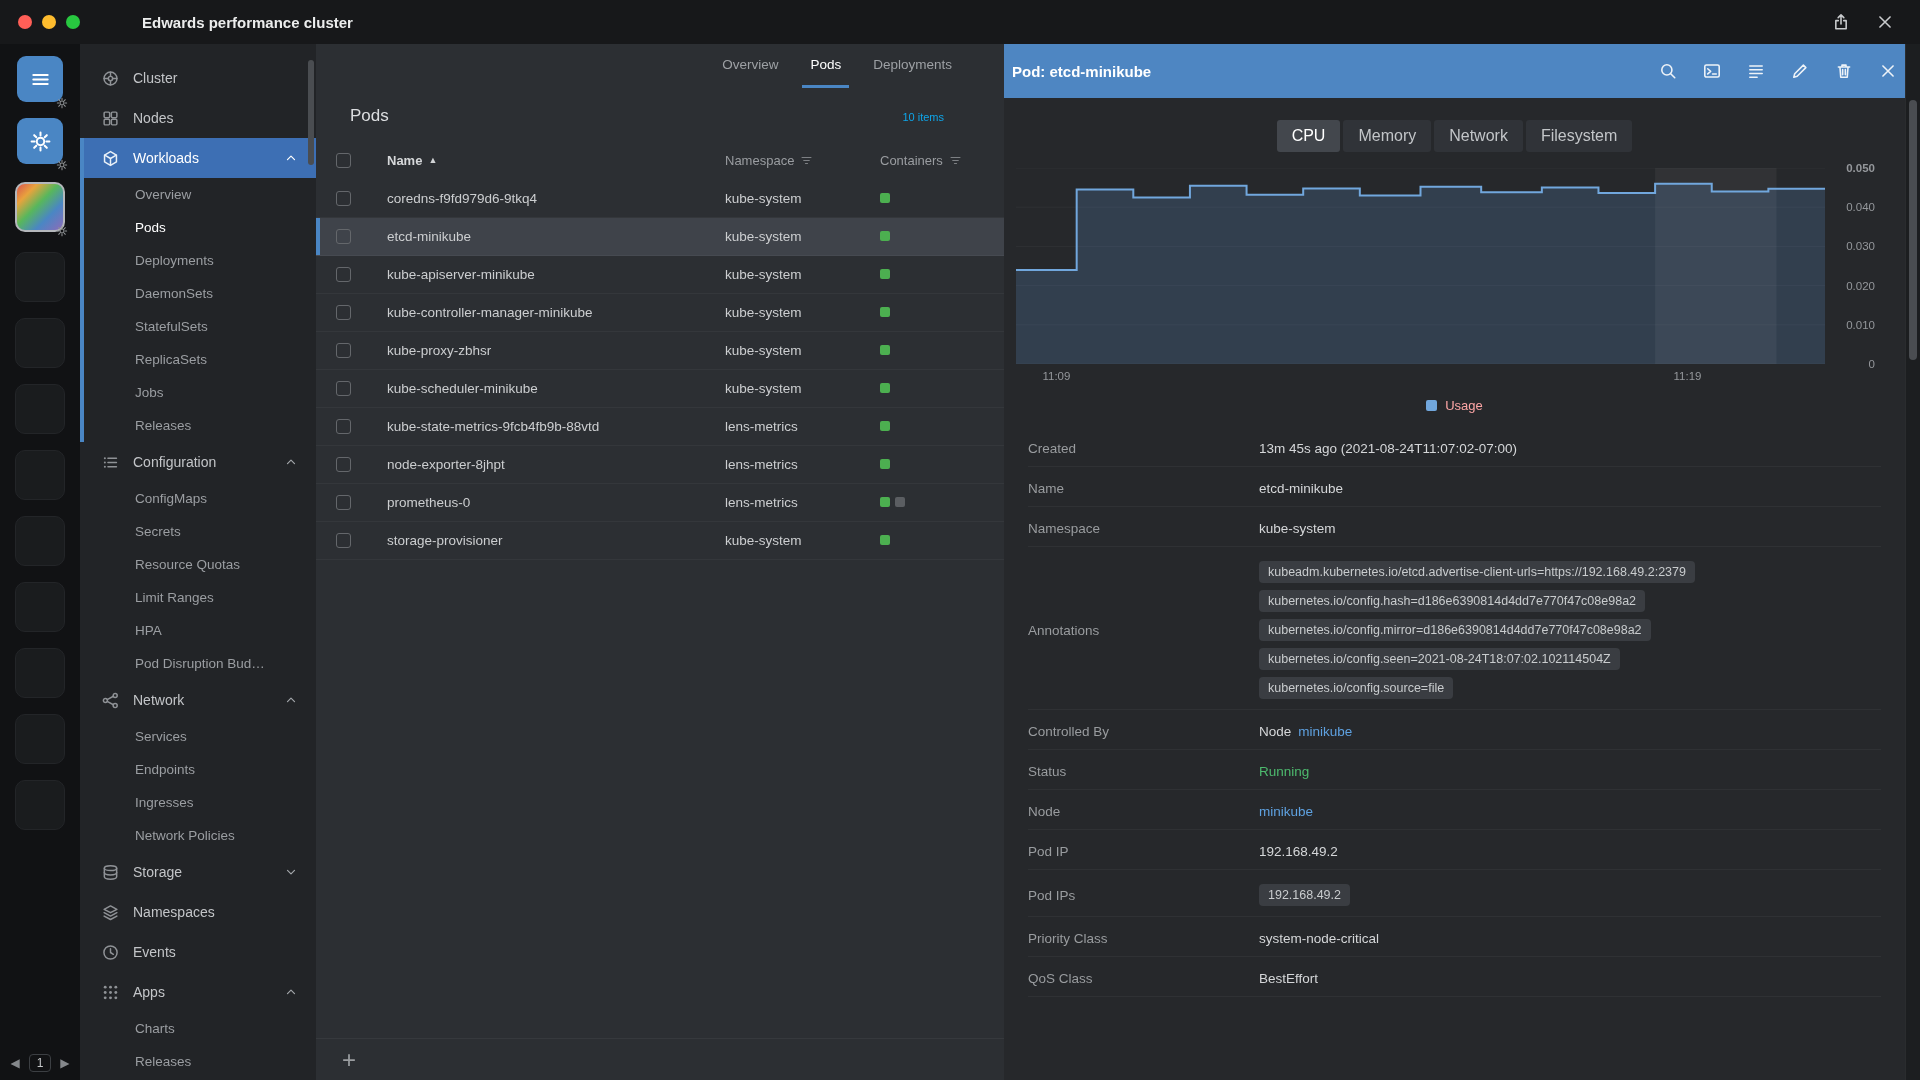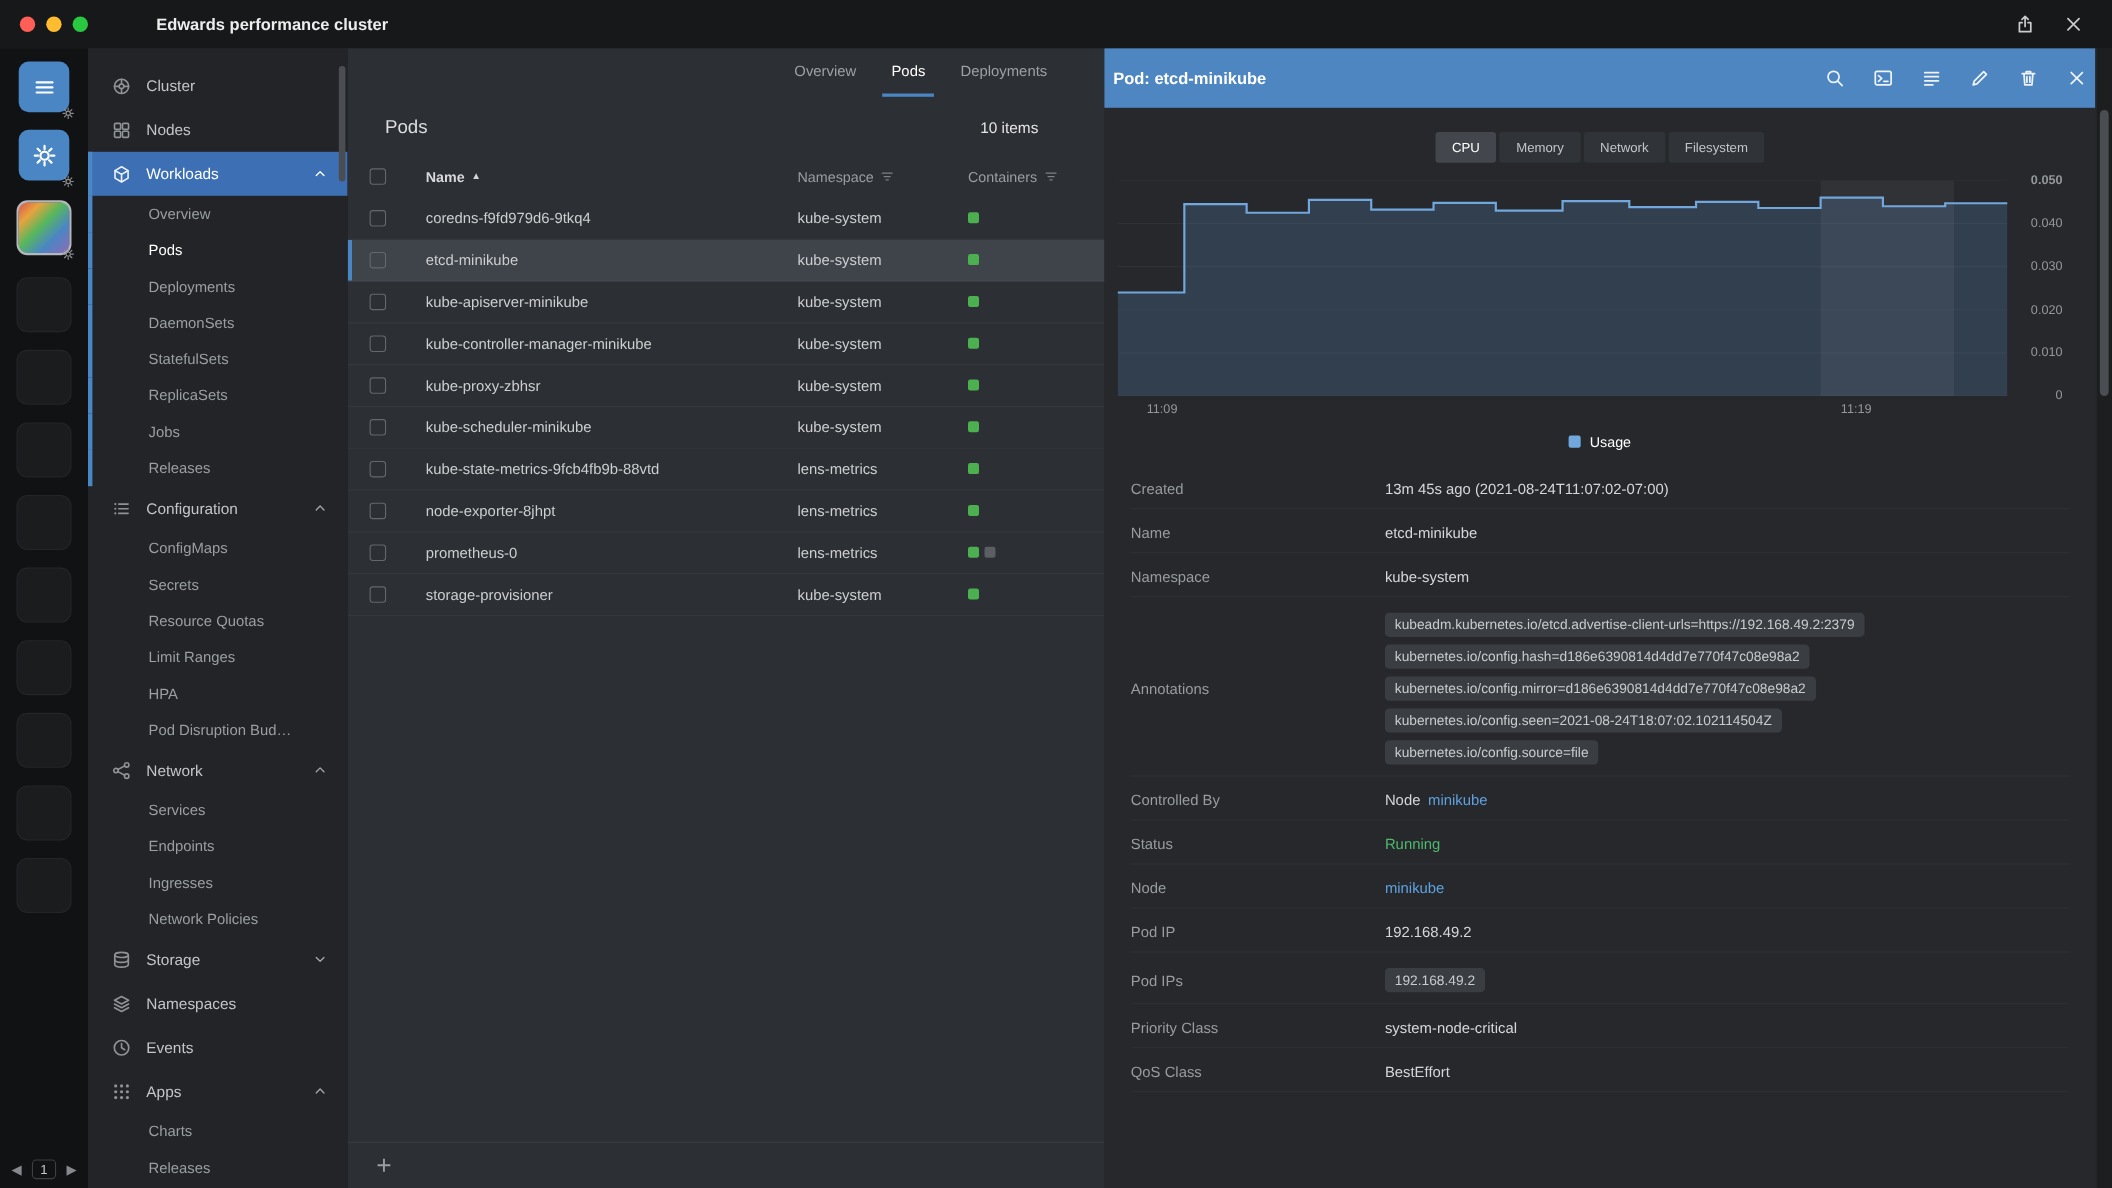--- a/index.html
+++ b/index.html
@@ -54,21 +54,21 @@
   .sidebar-scroll{position:absolute;right:2px;top:16px;width:6px;height:105px;background:#4a4d51;border-radius:3px}
 
   
   .main{width:688px;flex:0 0 688px;background:#2c2f33;display:flex;flex-direction:column;min-height:0}
   .main-tabs{height:44px;display:flex;align-items:stretch;justify-content:flex-end;padding-right:44px;gap:16px}
   .tab{display:flex;align-items:center;padding:0 8px;font-size:13.5px;color:#9da0a4;
     border-bottom:3px solid transparent;cursor:pointer}
   .tab.active{color:#fff;border-bottom-color:#4a86c4}
   .list-head{display:flex;align-items:baseline;padding:18px 60px 14px 34px}
   .list-title{font-size:17px;color:#dcdee0}
-  .list-count{margin-left:auto;font-size:14px;color:#e5e5e5}
+  .list-count{margin-left:auto;font-size:11px;color:#0ea5e9}
   .trow{display:grid;grid-template-columns:51px 338px 155px 1fr;align-items:center;padding-left:20px}
   .thead{height:40px;font-size:13px;color:#9a9da1}
   .thead .hname{color:#d6d8da;font-weight:bold}
   .hcell{display:flex;align-items:center;gap:6px}
   .sort{font-size:9px;color:#d2d4d6}
   .filter-ic{color:#7d8084;display:flex}
   .filter-ic svg{width:13px;height:13px}
   .row{height:38px;border-bottom:1px solid rgba(255,255,255,0.04);font-size:13.5px;color:#ccced0;cursor:pointer}
   .row.selected{background:#3f434a;box-shadow:inset 4px 0 0 #4a86c4}
   .cbx{width:15px;height:15px;border:1.6px solid #64676b;border-radius:3px}
@@ -81,30 +81,30 @@
 
   
   .detail{flex:1;background:#26282b;display:flex;flex-direction:column;min-width:0}
   .detail-header{flex:0 0 54px;background:#4e86c2;display:flex;align-items:center;padding:0 8px;color:#fff}
   .detail-title{font-size:15px;font-weight:bold}
   .detail-actions{margin-left:auto;display:flex;gap:26px;align-items:center}
   .dicon{color:#eef3f8;cursor:pointer;display:flex}
   .dicon svg{width:18px;height:18px}
   .detail-body{flex:1;overflow:hidden;padding:14px 24px 0 24px;display:flex;flex-direction:column}
   .metric-tabs{display:flex;justify-content:center;gap:3px;margin:8px 0 12px}
-  .mtab{padding:7px 15px;font-size:12px;color:#c2c5c8;background:#303338;border-radius:3px;cursor:pointer}
+  .mtab{padding:7px 15px;font-size:16px;color:#c2c5c8;background:#303338;border-radius:3px;cursor:pointer}
   .mtab.active{background:#43474d;color:#fff}
   .chart-row{display:flex;margin-top:4px;margin-left:-12px}
   .chart-plot{position:relative;flex:1;height:196px}
   .chart-plot svg{position:absolute;inset:0;width:100%;height:100%}
   .chart-ylabels{width:56px;position:relative;font-size:11.5px;color:#94979b}
   .chart-ylabels span{position:absolute;right:6px;transform:translateY(-50%)}
   .chart-xlabels{position:relative;height:24px;margin-right:56px;margin-left:-12px;font-size:11.5px;color:#94979b}
   .chart-xlabels span{position:absolute;transform:translateX(-50%);top:6px}
-  .legend{display:flex;justify-content:center;align-items:center;gap:8px;margin:10px 0 2px;font-size:13px;color:#ffffff}
+  .legend{display:flex;justify-content:center;align-items:center;gap:8px;margin:10px 0 2px;font-size:13px;color:#fca5a5}
   .legend-swatch{width:11px;height:11px;border-radius:2px;background:#5b9bd5}
   .fields{margin-top:12px}
   .field{display:flex;padding:10px 0;border-bottom:1px solid rgba(255,255,255,0.045);
     font-size:13.5px;align-items:center}
   .field-label{flex:0 0 231px;color:#999c9f;padding-top:4px}
   .field-value{color:#d5d7d9;display:flex;flex-wrap:wrap;gap:7px;align-items:center;padding-top:4px;min-width:0}
   .field-value.stack{flex-direction:column;align-items:flex-start}
   .chip{background:#3a3d42;border-radius:4px;padding:4px 9px;font-size:12.5px;color:#c9ccce;white-space:nowrap}
   .link{color:#5ea1e0;cursor:pointer}
   .status-running{color:#4dba6e}

